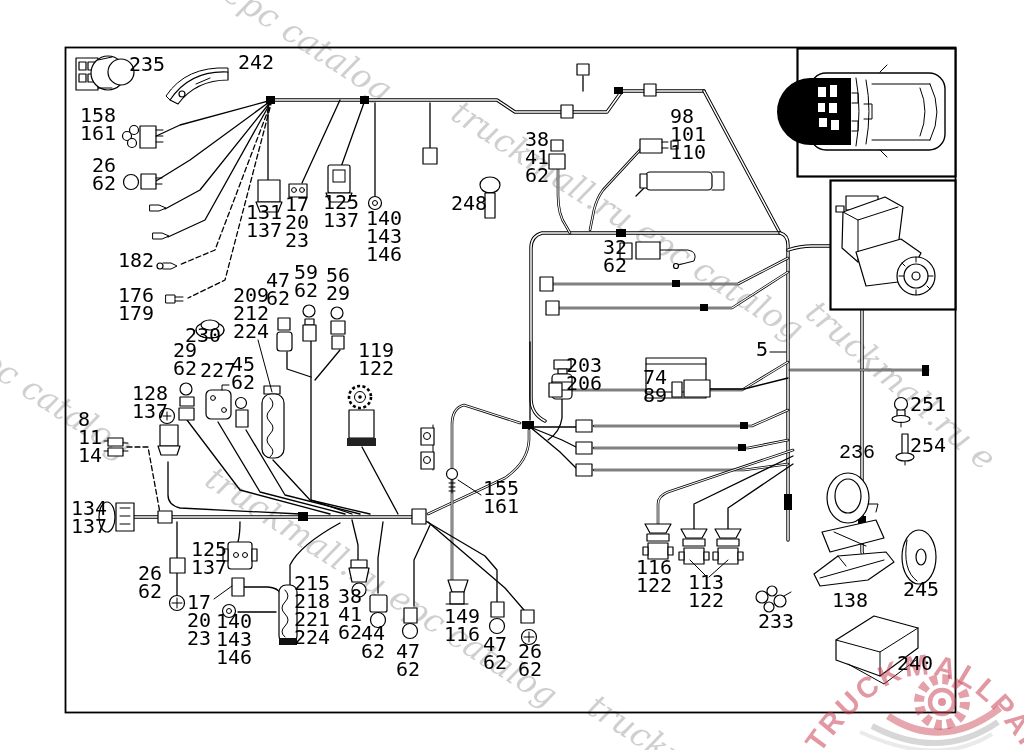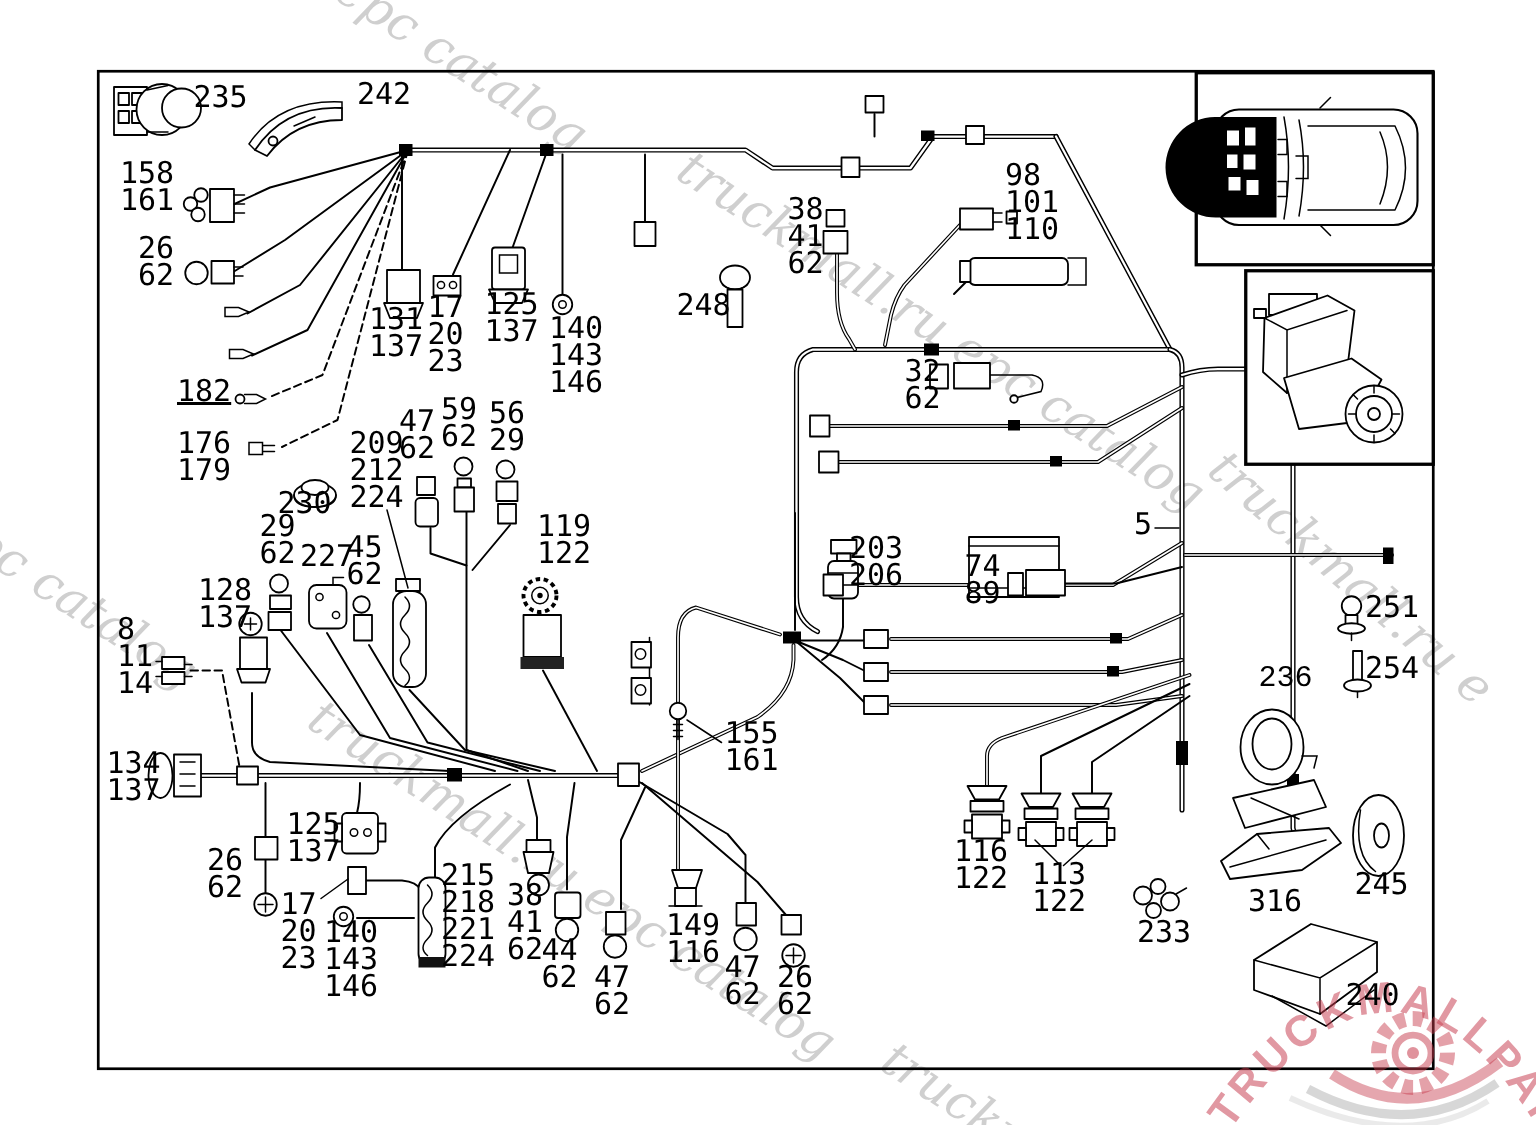--- a/index.html
+++ b/index.html
@@ -544,21 +544,21 @@
 146</div>
       <div class="part-label" style="left: 451px; top: 194px;">248</div>
       <div class="part-label" style="left: 525px; top: 130px;">38
 41
 62</div>
       <div class="part-label" style="left: 670px; top: 107px;">98
 101
 110</div>
       <div class="part-label" style="left: 603px; top: 238px;">32
 62</div>
-      <div class="part-label" style="left: 118px; top: 251px; text-decoration: underline;">182</div>
+      <div class="part-label" style="left: 118px; top: 251px;">182</div>
       <div class="part-label" style="left: 118px; top: 286px;">176
 179</div>
       <div class="part-label" style="left: 185px; top: 306px; margin-top: 20px;">230</div>
       <div class="part-label" style="left: 233px; top: 286px;">209
 212
 224</div>
       <div class="part-label" style="left: 266px; top: 271px;">47
 62</div>
       <div class="part-label" style="left: 294px; top: 263px;">59
 62</div>
@@ -611,19 +611,19 @@
       <div class="part-label" style="left: 518px; top: 642px;">26
 62</div>
       <div class="part-label" style="left: 483px; top: 479px;">155
 161</div>
       <div class="part-label" style="left: 636px; top: 558px;">116
 122</div>
       <div class="part-label" style="left: 688px; top: 573px;">113
 122</div>
       <div class="part-label" style="left: 758px; top: 612px;">233</div>
       <div class="part-label" style="left: 839px; top: 444px; font-family: Liberation Mono, monospace;">236</div>
-      <div class="part-label" style="left: 832px; top: 591px;">316</div>
+      <div class="part-label" style="left: 832px; top: 591px;">138</div>
       <div class="part-label" style="left: 903px; top: 580px;">245</div>
       <div class="part-label" style="left: 897px; top: 654px;">240</div>
       <div class="part-label" style="left: 910px; top: 395px;">251</div>
       <div class="part-label" style="left: 910px; top: 436px;">254</div>
     </div>
 </div>
 
 </body></html>

